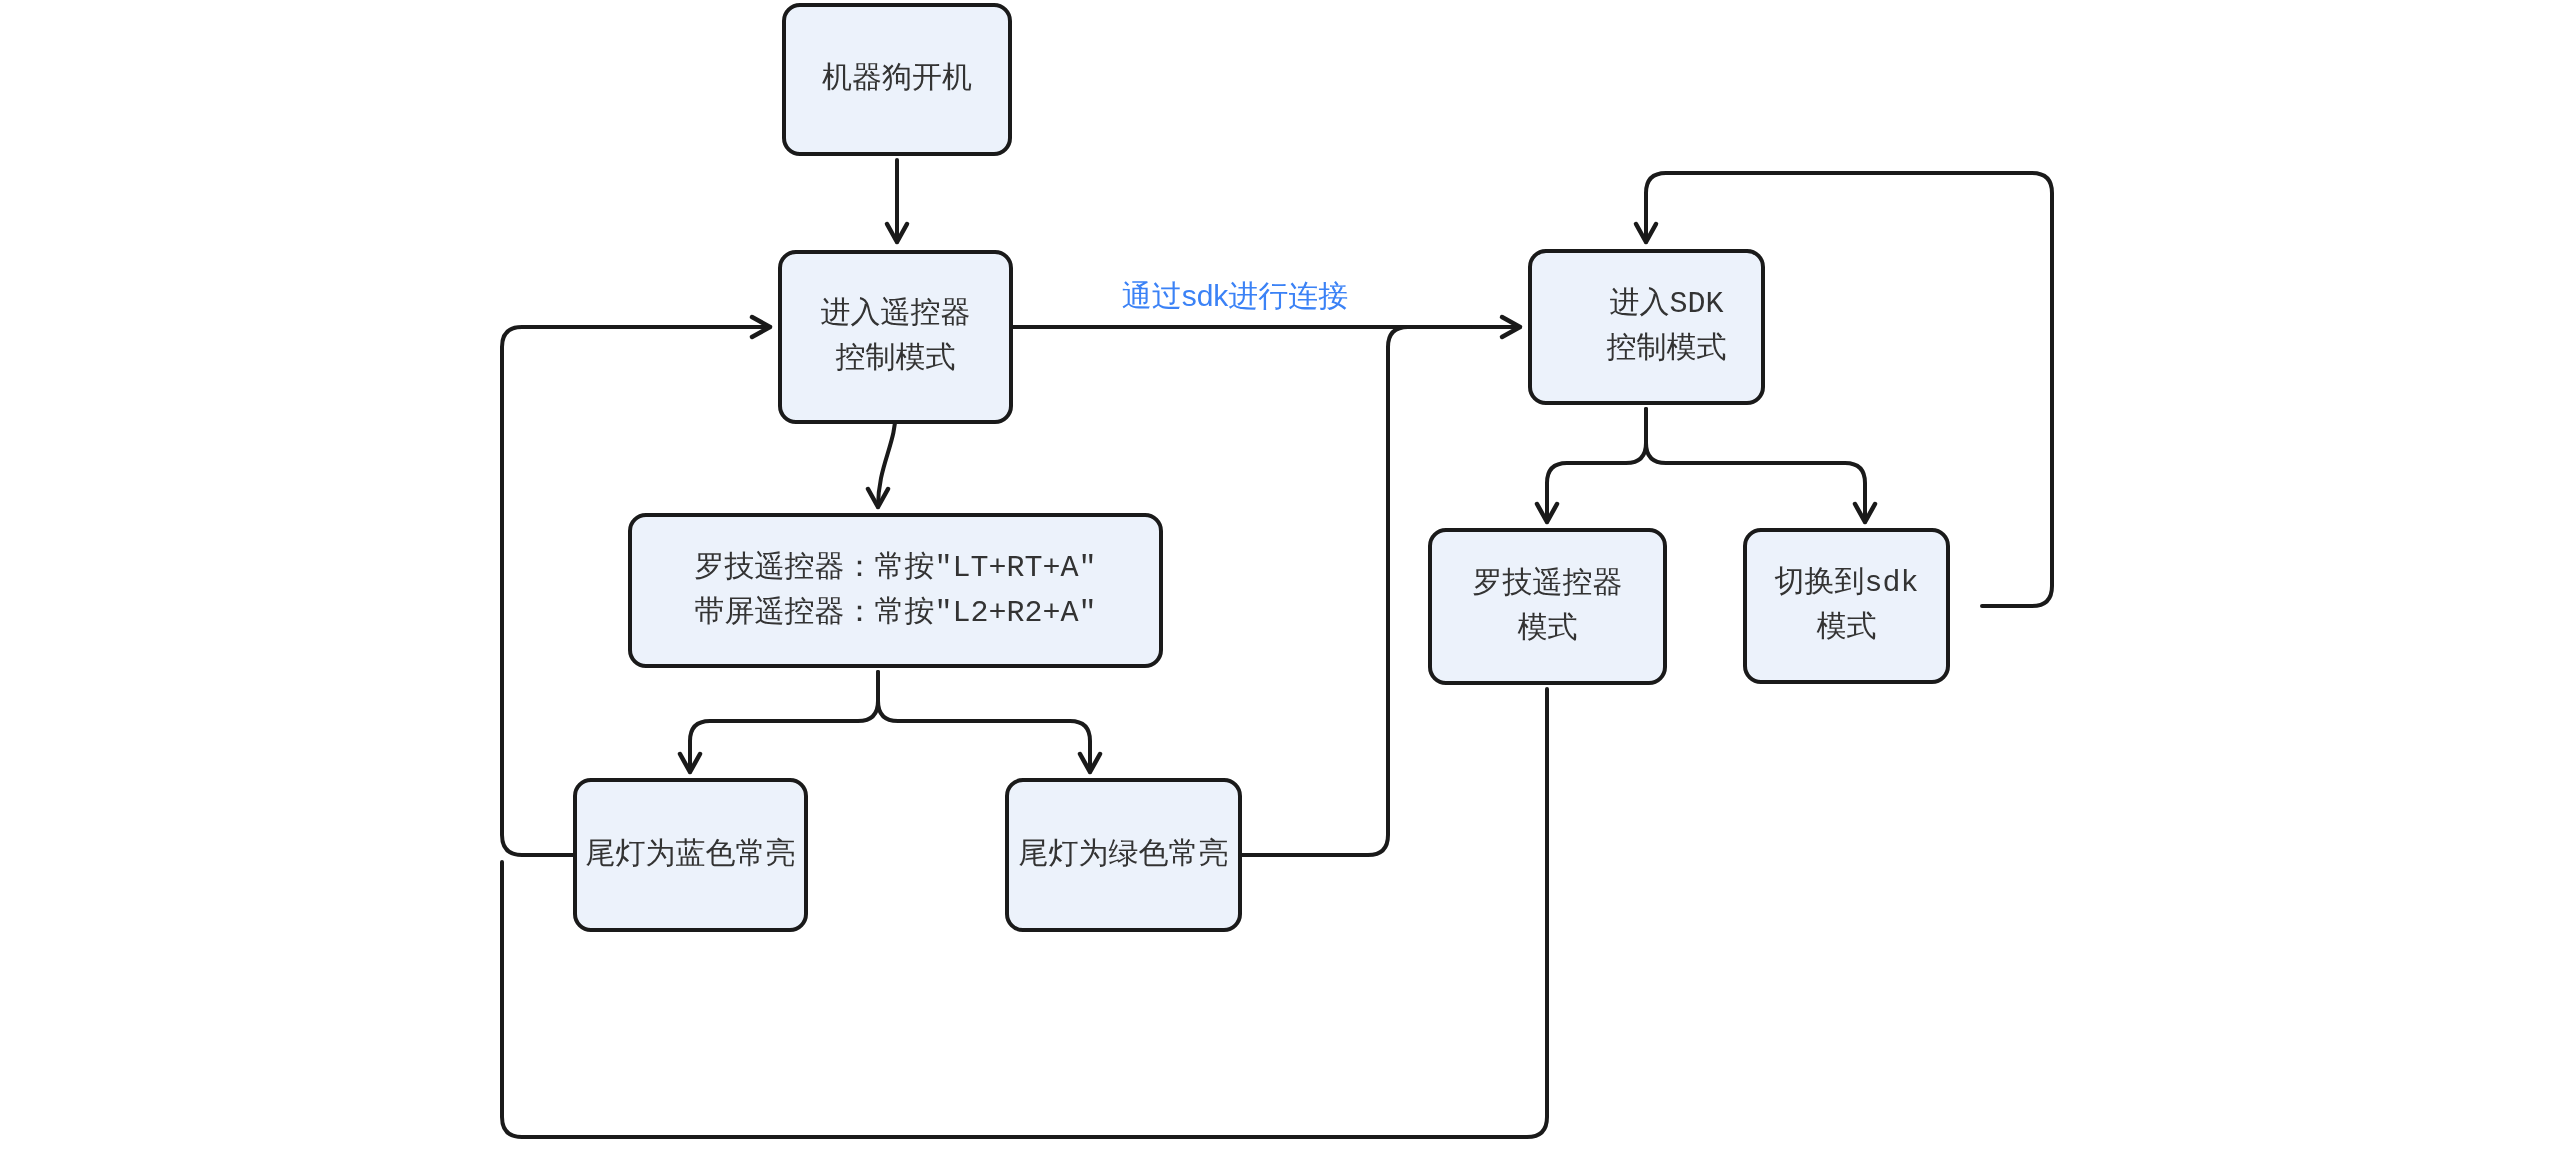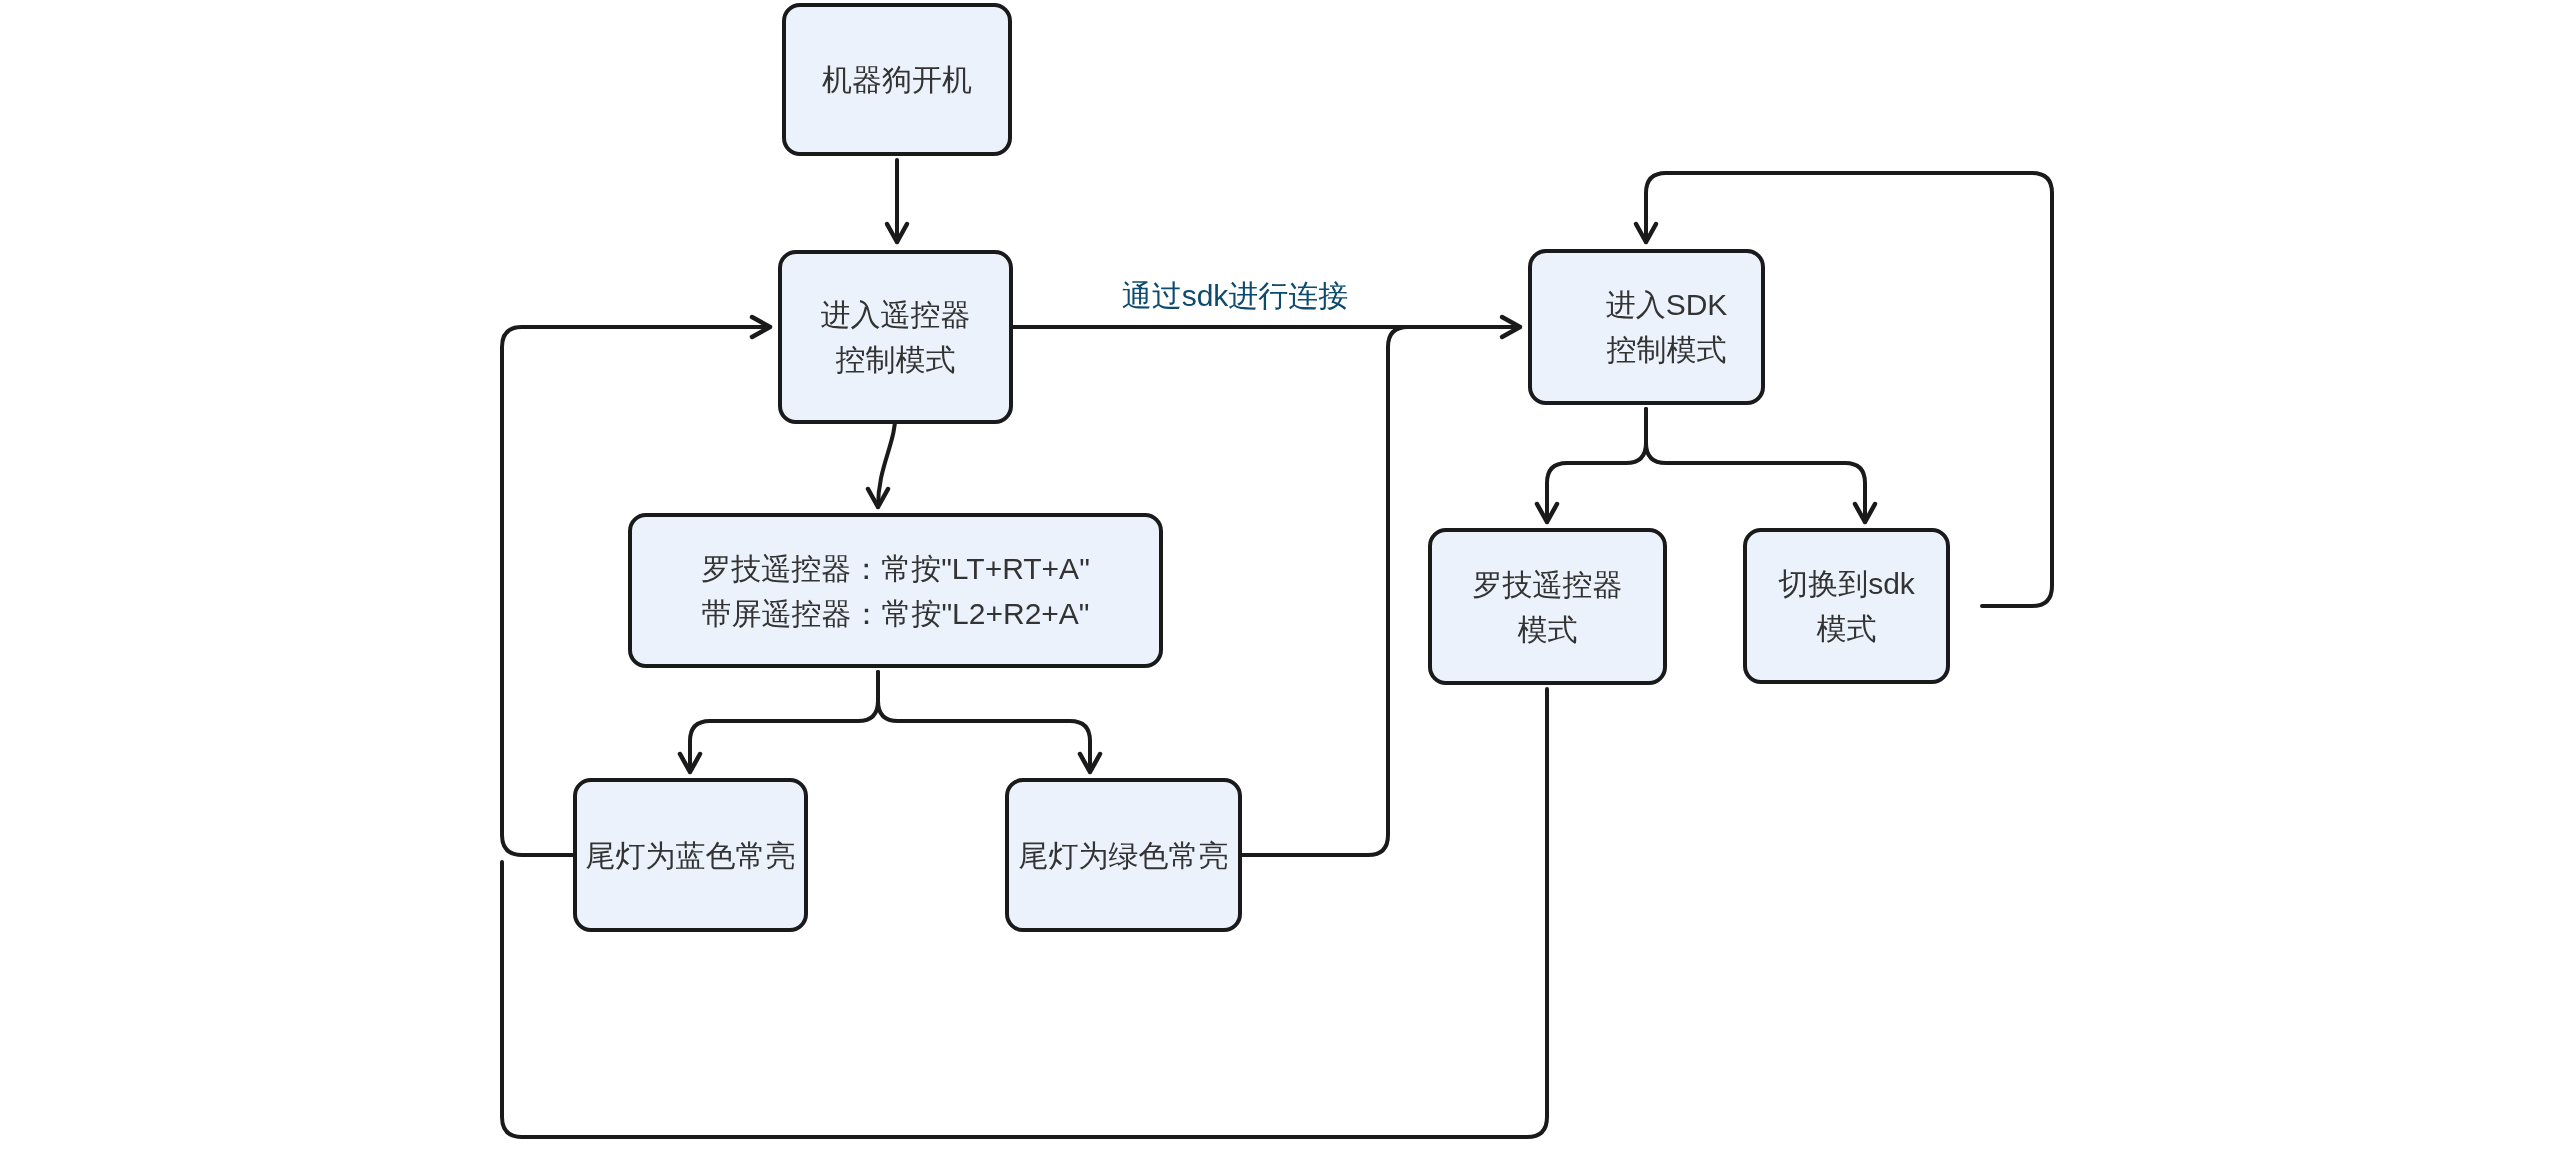--- a/index.html
+++ b/index.html
@@ -30,24 +30,25 @@
     border-radius: 18px;
     display: flex;
     flex-direction: column;
     align-items: center;
     justify-content: center;
     color: #333333;
     font-size: 30px;
     line-height: 45px;
     text-align: center;
     white-space: nowrap;
+    font-family: Liberation Mono, monospace;
   }
   .edge-label {
     position: absolute;
-    color: #0c4a6e;
+    color: #3b82f6;
     font-size: 30px;
     line-height: 34px;
     white-space: nowrap;
     transform: translate(-50%, -50%);
     background: #ffffff;
   }
   
   #n-power-on   { left: 782px;  top: 3px;   width: 230px; height: 153px; }
   #n-rc-mode    { left: 778px;  top: 250px; width: 235px; height: 174px; }
   #n-sdk-mode   { left: 1528px; top: 249px; width: 237px; height: 156px; padding-left: 40px; }

